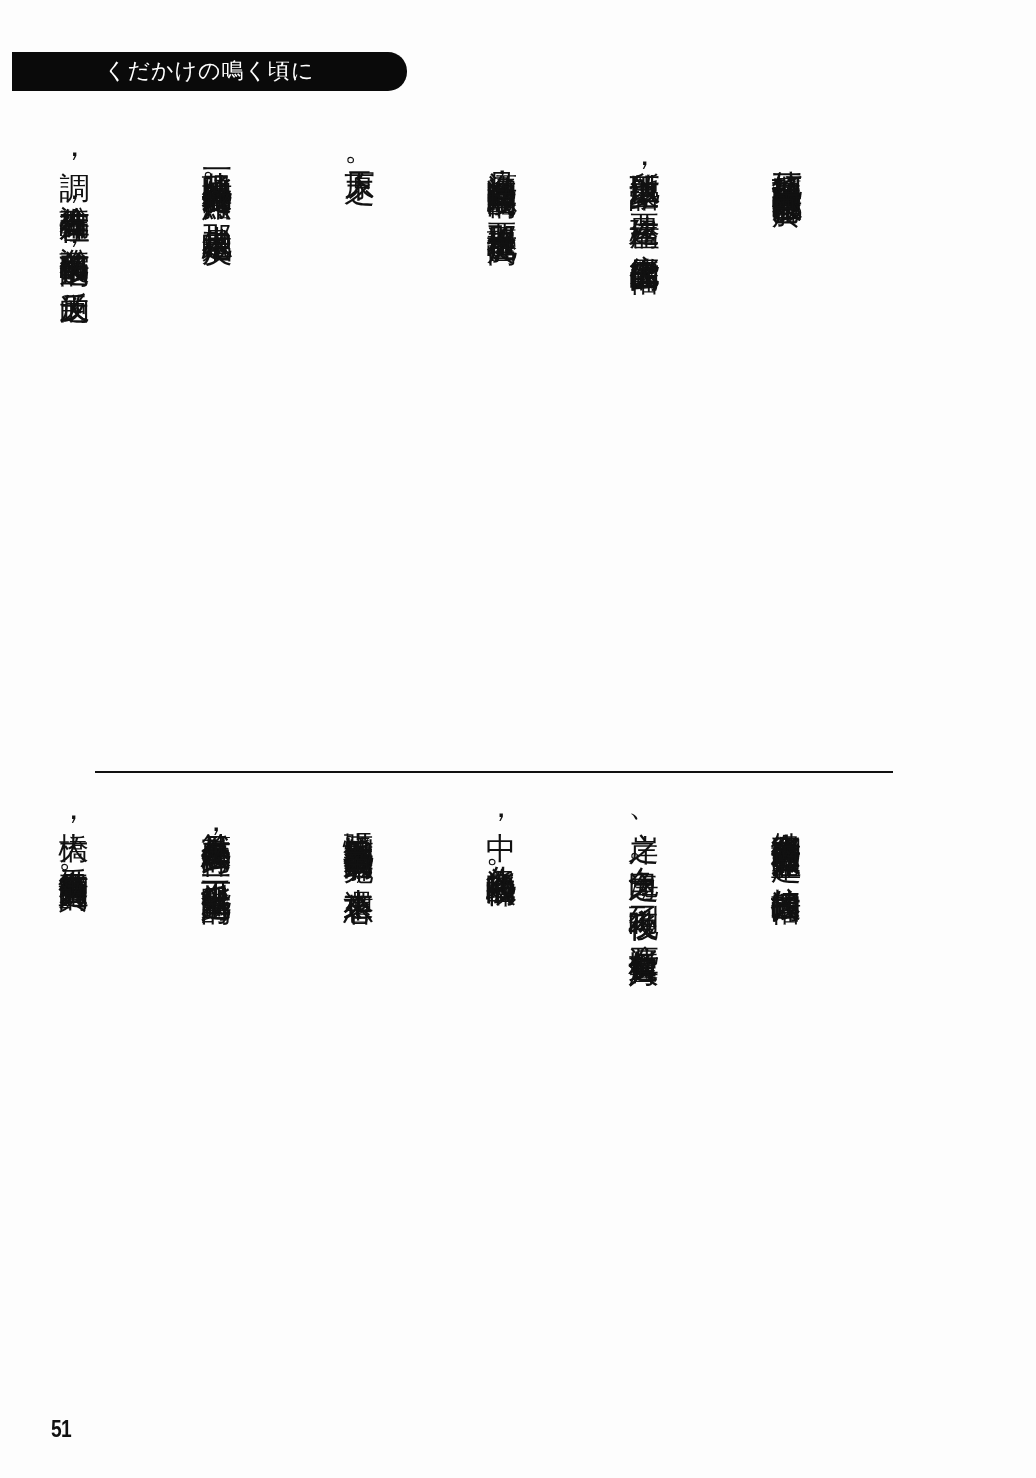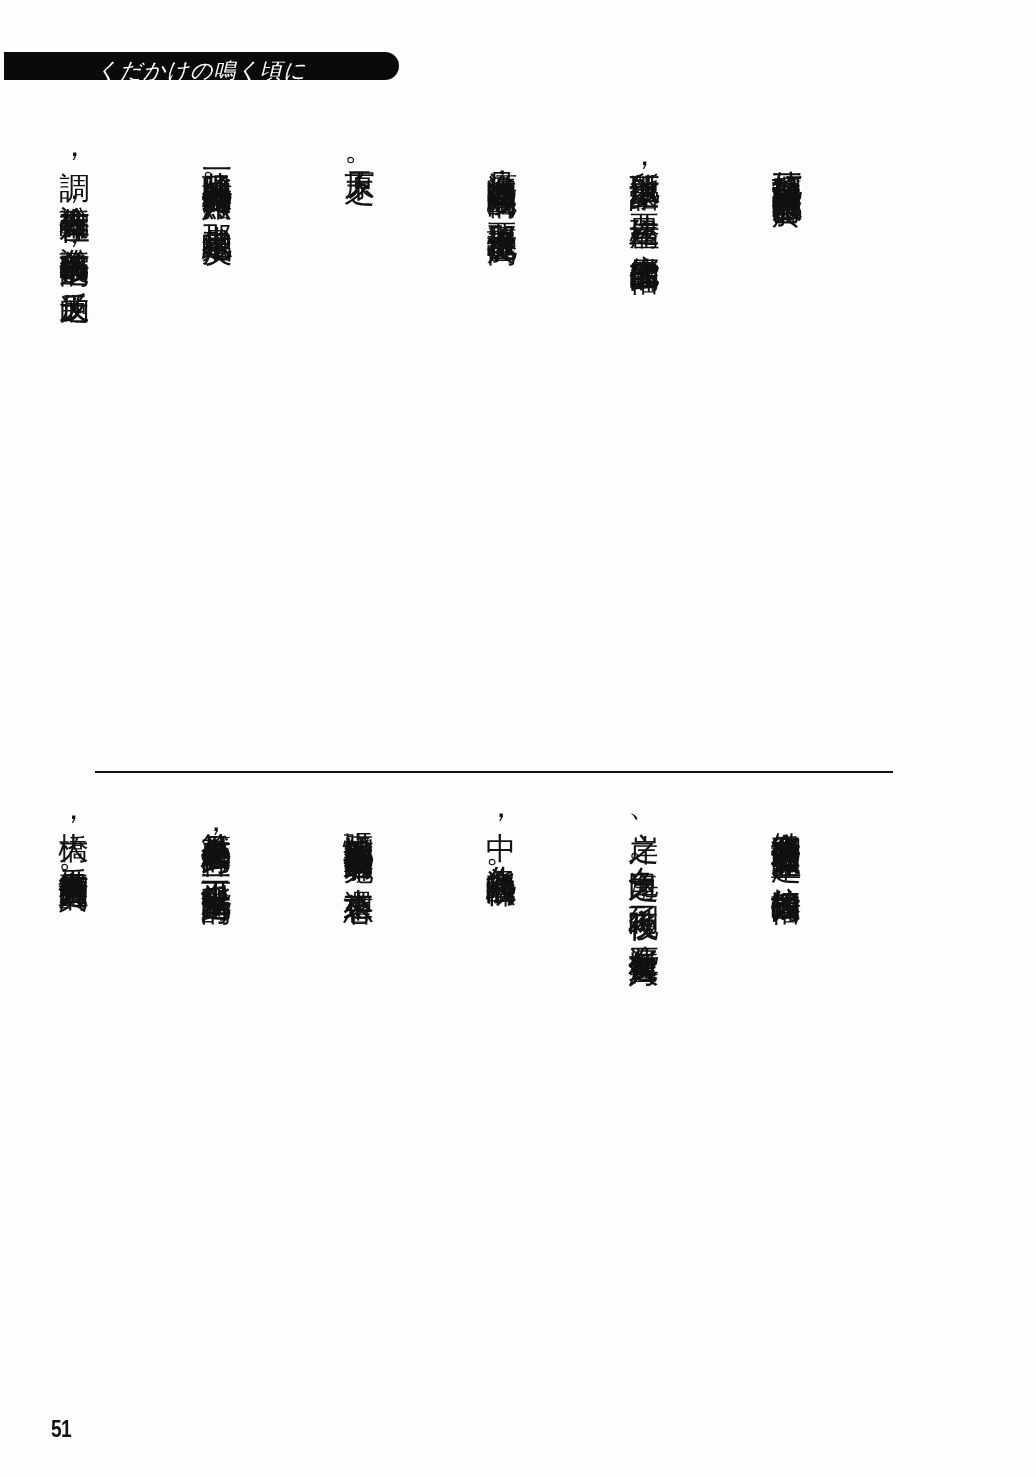--- a/index.html
+++ b/index.html
@@ -1,22 +1,22 @@
 <!DOCTYPE html>
 <html><head>
 <meta charset="utf-8">
 <style>
   html, body { margin: 0; padding: 0; }
   body {
     width: 1036px; height: 1478px; background: #fdfdfd; position: relative; overflow: hidden;
     font-family: "DejaVu Sans", sans-serif; color: #111;
   }
   .header-bar {
-    position: absolute; left: 4px; top: 52px; width: 395px; height: 28px;
-    background: #0a0a0a; border-radius: 0 19px 19px 0; font-style: italic;
+    position: absolute; left: 12px; top: 52px; width: 395px; height: 39px;
+    background: #0a0a0a; border-radius: 0 19px 19px 0;
   }
   .header-title {
     position: absolute; left: 92px; top: 0; height: 38px; line-height: 38px;
     color: #fff; font-size: 22px; letter-spacing: 1px; white-space: nowrap;
   }
   .block {
     position: absolute; writing-mode: vertical-rl;
     font-size: 30.5px; line-height: 47.5px; letter-spacing: 1.5px;
     white-space: pre;
   }

